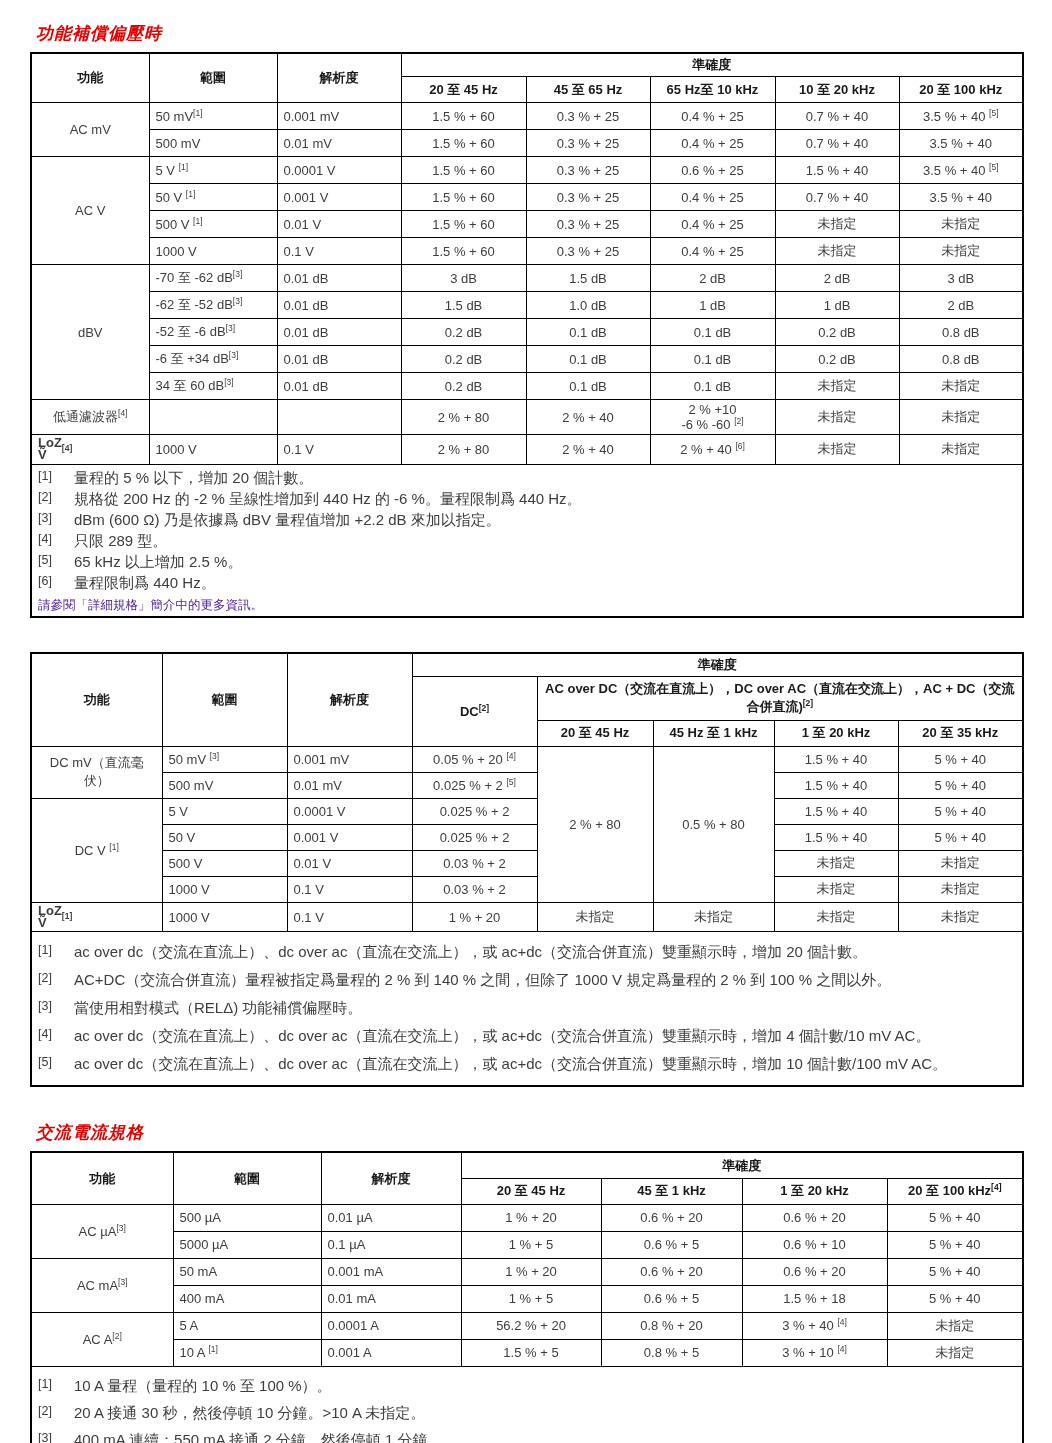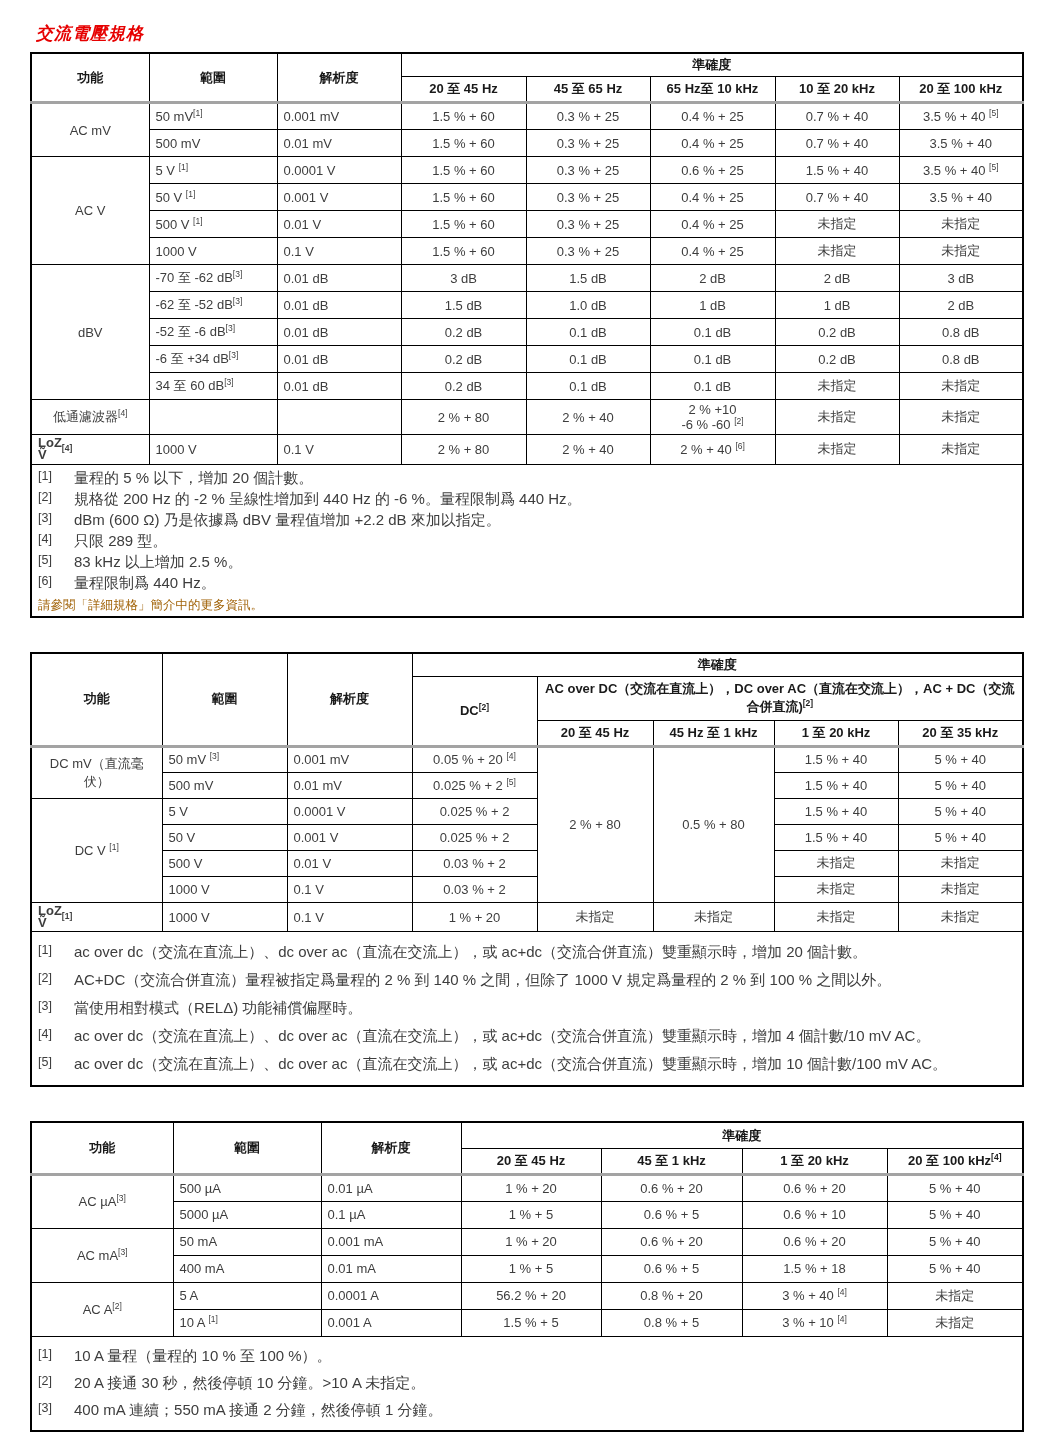--- a/index.html
+++ b/index.html
@@ -39,21 +39,21 @@
     height: 26px;
   }
   table.spec td { color: #3d3d3d; height: 26px; }
   .t2 td { height: 23px; }
   .t3 td { height: 27px; }
   .t1 thead tr:first-child th { height: 23px; }
   .t2 thead tr:first-child th { height: 22px; }
   .t2 thead tr:nth-child(2) th { height: 44px; }
   .t1 tbody td, .t3 tbody td { height: 27px; }
   
-  table.spec tbody tr:first-child td { border-top: 3px solid #a3a3a3; }
+  table.spec tbody tr:first-child td { border-top: 1px solid #a3a3a3; }
   td.ac { text-align: center; }
   td.al { text-align: left; }
   td.fn { vertical-align: top; padding-top: 4px; text-align: center; }
   td.loz {
     vertical-align: top; padding-top: 4px;
     font-weight: bold; color: #2a2a2a;
     line-height: 0.95; font-size: 13.5px;
   }
   sup { font-size: 8.5px; vertical-align: super; line-height: 0; }
   sub { font-size: 8.5px; vertical-align: sub; line-height: 0; }
@@ -61,29 +61,29 @@
     border-top: 1px solid #000;
     padding: 5px 4px 6px 10px;
     height: auto;
   }
   .fnrow { display: flex; align-items: flex-start; }
   .t1 .fnrow { margin: 2px 0; }
   .t2 .fnrow { margin: 9px 0; }
   .t3 .fnrow { margin: 8px 0; }
   .fnnum { width: 36px; flex: 0 0 36px; font-size: 12.5px; color: #3d3d3d; }
   .fntext { flex: 1; font-size: 15px; color: #3d3d3d; }
-  .fnmore { font-size: 12.5px; color: #a16207; margin-top: 4px; }
+  .fnmore { font-size: 12.5px; color: #4c1d95; margin-top: 4px; }
 </style>
 </head>
 <body>
 
 <div class="page">
 
   <section>
-    <h2 class="sec-title">交流電壓規格</h2>
+    <h2 class="sec-title">功能補償偏壓時</h2>
     <table class="spec t1">
         <colgroup>
           <col style="width: 118px;">
           <col style="width: 128px;">
           <col style="width: 124px;">
           <col style="width: 125px;">
           <col style="width: 124px;">
           <col style="width: 125px;">
           <col style="width: 124px;">
           <col style="width: 124px;">
@@ -241,21 +241,21 @@
               <div class="fnrow">
                 <span class="fnnum">[3]</span>
                 <span class="fntext">dBm (600 Ω) 乃是依據爲 dBV 量程值增加 +2.2 dB 來加以指定。</span>
               </div>
               <div class="fnrow">
                 <span class="fnnum">[4]</span>
                 <span class="fntext">只限 289 型。</span>
               </div>
               <div class="fnrow">
                 <span class="fnnum">[5]</span>
-                <span class="fntext">83 kHz 以上增加 2.5 %。</span>
+                <span class="fntext">65 kHz 以上增加 2.5 %。</span>
               </div>
               <div class="fnrow">
                 <span class="fnnum">[6]</span>
                 <span class="fntext">量程限制爲 440 Hz。</span>
               </div>
               <div class="fnmore">請參閱「詳細規格」簡介中的更多資訊。</div>
             </td>
           </tr>
         </tfoot>
       </table>
@@ -372,20 +372,21 @@
                 <span class="fnnum">[5]</span>
                 <span class="fntext">ac over dc（交流在直流上）、dc over ac（直流在交流上），或 ac+dc（交流合併直流）雙重顯示時，增加 10 個計數/100 mV AC。</span>
               </div>
             </td>
           </tr>
         </tfoot>
       </table>
   </section>
 
   <section>
+    <h2 class="sec-title">交流電流規格</h2>
     <table class="spec t3">
         <colgroup>
           <col style="width: 142px;">
           <col style="width: 148px;">
           <col style="width: 140px;">
           <col style="width: 140px;">
           <col style="width: 141px;">
           <col style="width: 145px;">
           <col style="width: 136px;">
         </colgroup>

